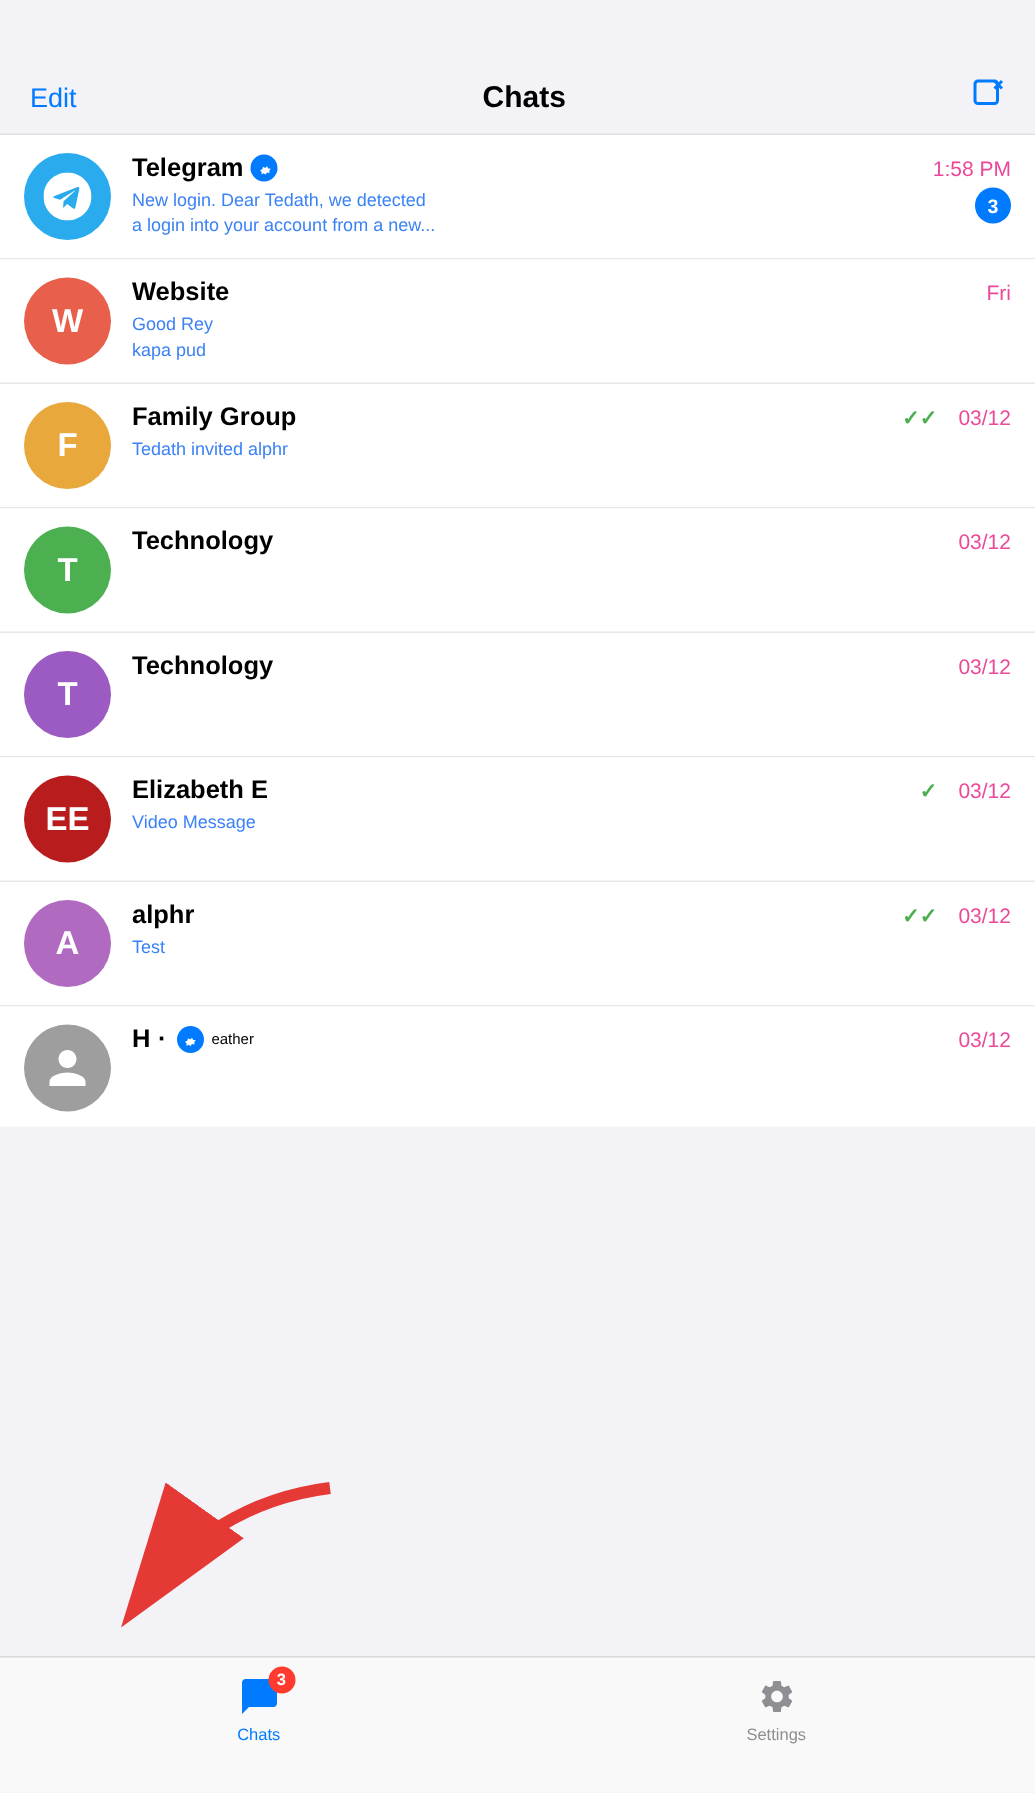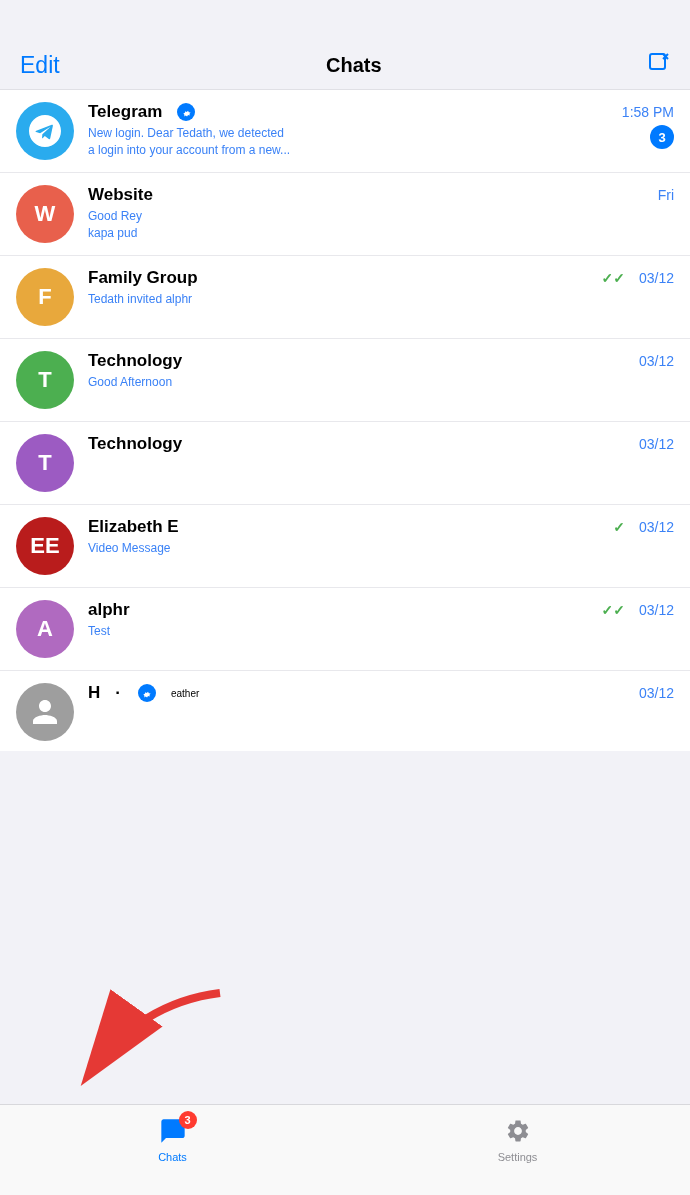--- a/index.html
+++ b/index.html
@@ -16,21 +16,21 @@
     .header {
       background: #f2f2f7;
       display: flex;
       align-items: center;
       justify-content: space-between;
       padding: 52px 20px 10px 20px;
       border-bottom: 1px solid #e0e0e5;
     }
     .header-edit {
       color: #007aff;
-      font-size: 23px;
+      font-size: 18px;
       font-weight: 400;
       cursor: pointer;
     }
     .header-title {
       font-size: 20px;
       font-weight: 700;
       color: #000;
     }
     .header-compose {
       color: #007aff;
@@ -83,40 +83,40 @@
       align-items: center;
       justify-content: space-between;
       margin-bottom: 3px;
     }
     .chat-name {
       font-size: 17px;
       font-weight: 700;
       color: #000;
       display: flex;
       align-items: center;
-      gap: 15px;
+      gap: 5px;
     }
     .verified-badge {
       display: inline-flex;
       align-items: center;
       justify-content: center;
       width: 18px;
       height: 18px;
       background: #007aff;
       border-radius: 50%;
       flex-shrink: 0;
     }
     .verified-badge svg {
       width: 11px;
       height: 11px;
       fill: #fff;
     }
     .chat-time {
       font-size: 14px;
-      color: #3b82f6;
+      color: #ec4899;
       white-space: nowrap;
       margin-left: 8px;
       flex-shrink: 0;
     }
     .chat-meta-right {
       display: flex;
       align-items: center;
       gap: 6px;
     }
     .chat-preview {
@@ -313,23 +313,20 @@
     <div class="avatar" style="background:#4caf50;">
       <span>T</span>
     </div>
     <div class="chat-content">
       <div class="chat-top">
         <div class="chat-name">
           <span>Technology</span>
         </div>
         <span class="chat-time">03/12</span>
       </div>
-      <div class="chat-preview">
-        <span>Good Afternoon</span>
-      </div>
     </div>
   </div>
 
   <div class="chat-item">
     <div class="avatar" style="background:#9c5bc2;">
       <span>T</span>
     </div>
     <div class="chat-content">
       <div class="chat-top">
         <div class="chat-name">

